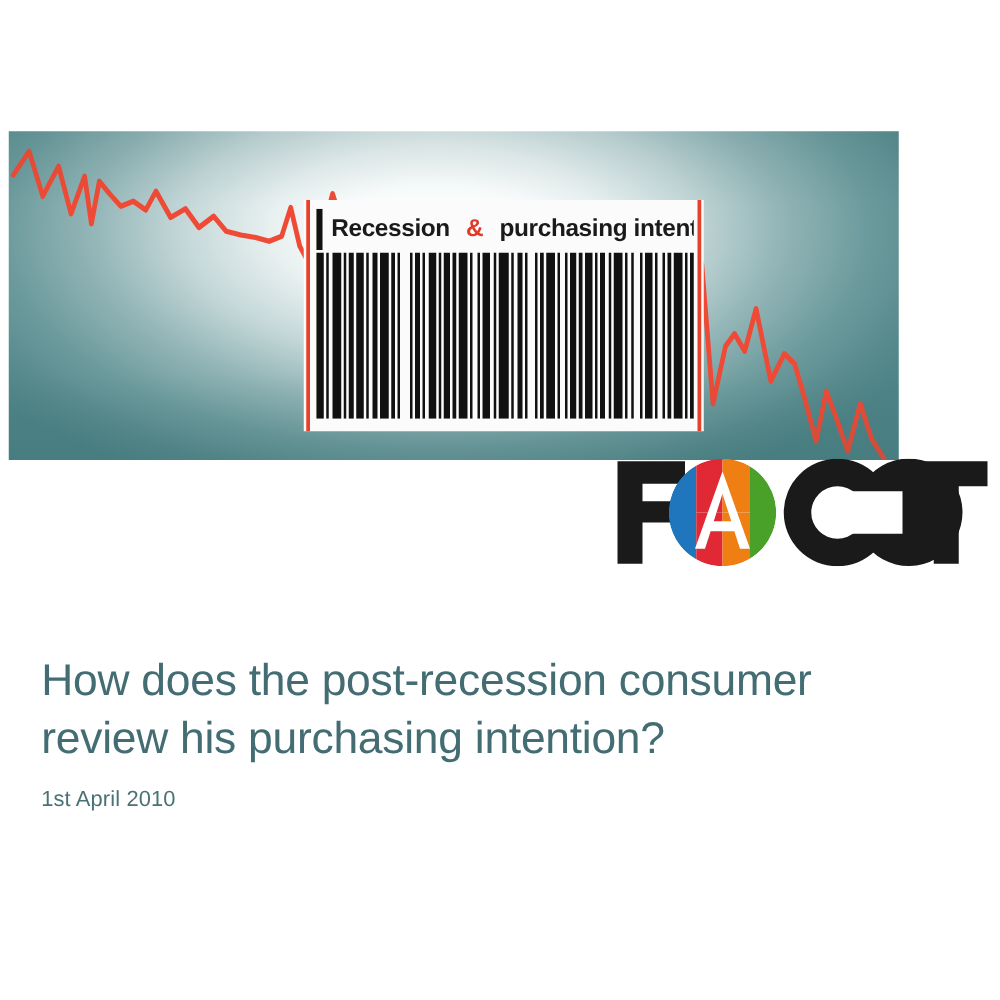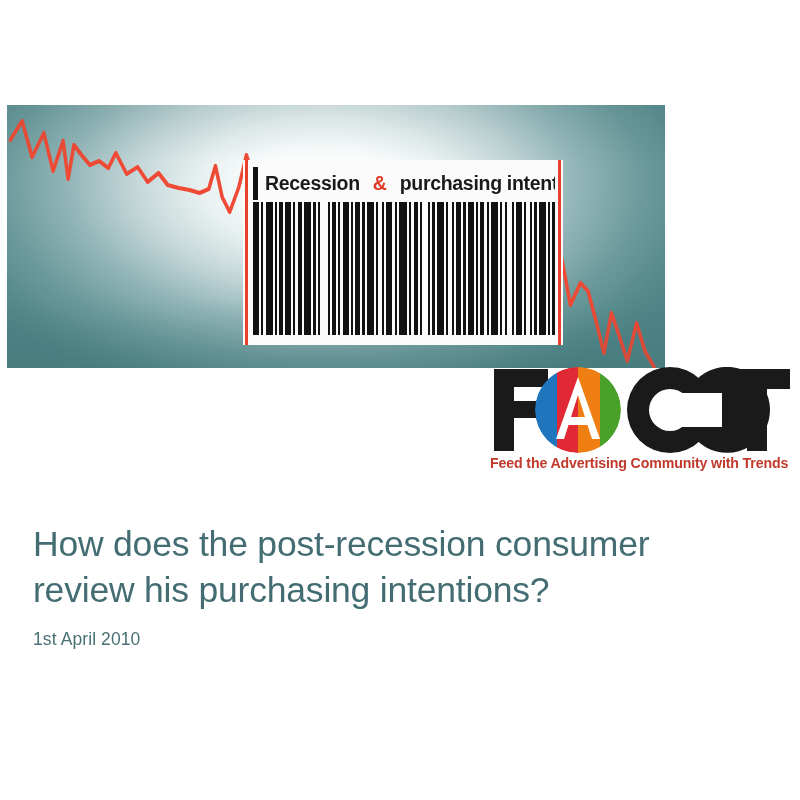--- a/index.html
+++ b/index.html
@@ -14,21 +14,21 @@
     overflow: hidden;
     font-family: "Liberation Sans", sans-serif;
     -webkit-font-smoothing: antialiased;
   }
 
   
   .banner {
     position: absolute;
     left: 7px;
     top: 105px;
-    width: 658px;
+    width: 712px;
     height: 263px;
     overflow: hidden;
     background:
       radial-gradient(ellipse 62% 86% at 48% 30%,
         #ffffff 0%,
         #fbfdfd 16%,
         #e8f0f0 30%,
         #c4d7d8 46%,
         #94b6b8 62%,
         #6d9b9d 78%,
@@ -333,18 +333,17 @@
 
       <path fill="#1a1a1a" d="M196,43 A43,43 0 1,1 196.01,43.8
                L196,64 A22,22 0 1,0 196.01,22.4 Z"></path>
       <path fill="#1a1a1a" d="M182,43 m-43,0 a43,43 0 1,0 86,0 a43,43 0 1,0 -86,0 Z
                M182,43 m-21,0 a21,21 0 1,1 42,0 a21,21 0 1,1 -42,0 Z" fill-rule="evenodd"></path>
       <rect x="182" y="26" width="52" height="34" fill="#ffffff"></rect>
 
       <path fill="#1a1a1a" d="M236,2 L302,2 L302,22 L279,22 L279,84 L259,84 L259,22 L236,22 Z"></path>
     </svg>
   </div>
-  <div class="logo-tagline">Feed the Advertising Community with Trends</div>
 </div>
 
 <h1 class="title">How does the post-recession consumer
-review his purchasing intentions?</h1>
+review his purchasing intention?</h1>
 <div class="date">1st April 2010</div>
 
 </body></html>

